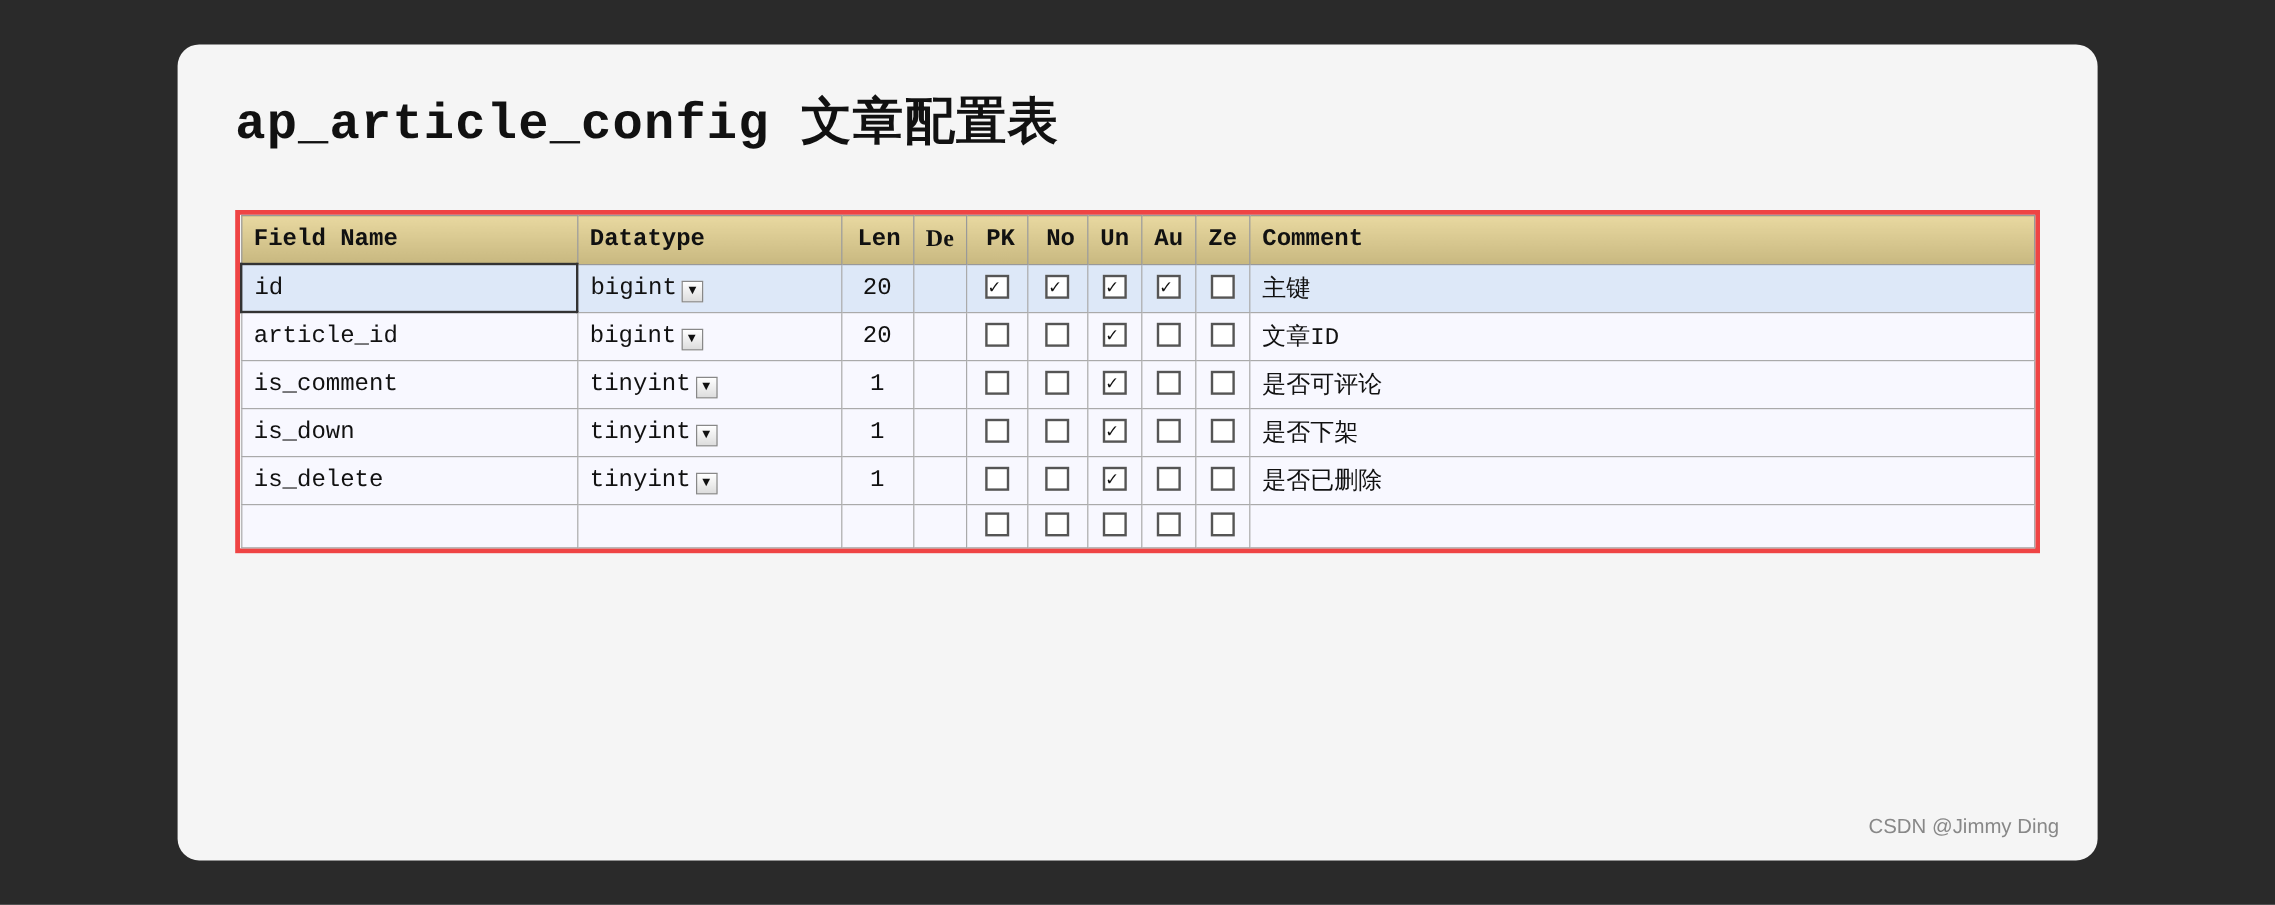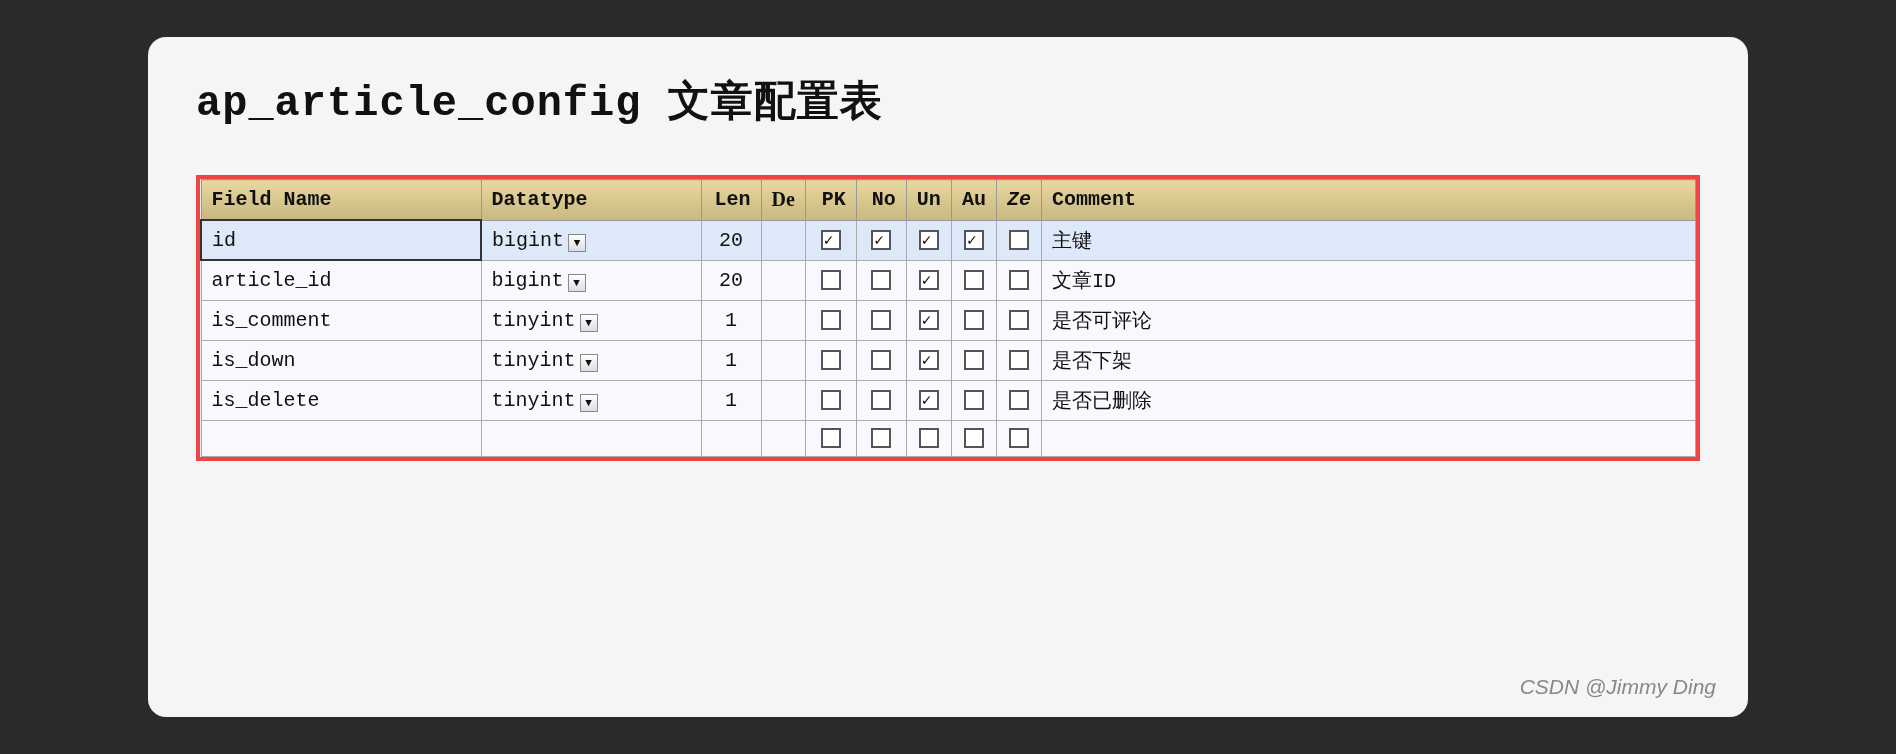--- a/index.html
+++ b/index.html
@@ -97,34 +97,33 @@
       text-align: center;
       line-height: 16px;
       font-size: 11px;
       cursor: pointer;
       flex-shrink: 0;
     }
     .watermark {
       position: absolute;
       bottom: 18px;
       right: 32px;
-      font-size: 21px;
+      font-size: 17px;
       color: #888;
-      font-style: italic;
       font-family: Arial, sans-serif;
     }
     .col-fieldname { width: 280px; }
     .col-datatype { width: 220px; }
     .col-len { width: 60px; }
     .col-de { width: 40px; font-family: Liberation Serif, serif; }
     .col-pk { width: 40px; padding-left: 16px; }
     .col-no { width: 40px; padding-left: 15px; }
     .col-un { width: 40px; }
     .col-au { width: 40px; }
-    .col-ze { width: 40px; font-style: italic; }
+    .col-ze { width: 40px; }
     .col-comment { width: auto; }
   </style>
 </head>
 <body>
 
 <div class="card">
   <div class="page-title">ap_article_config  文章配置表</div>
 
   <div class="table-wrapper">
     <table>

